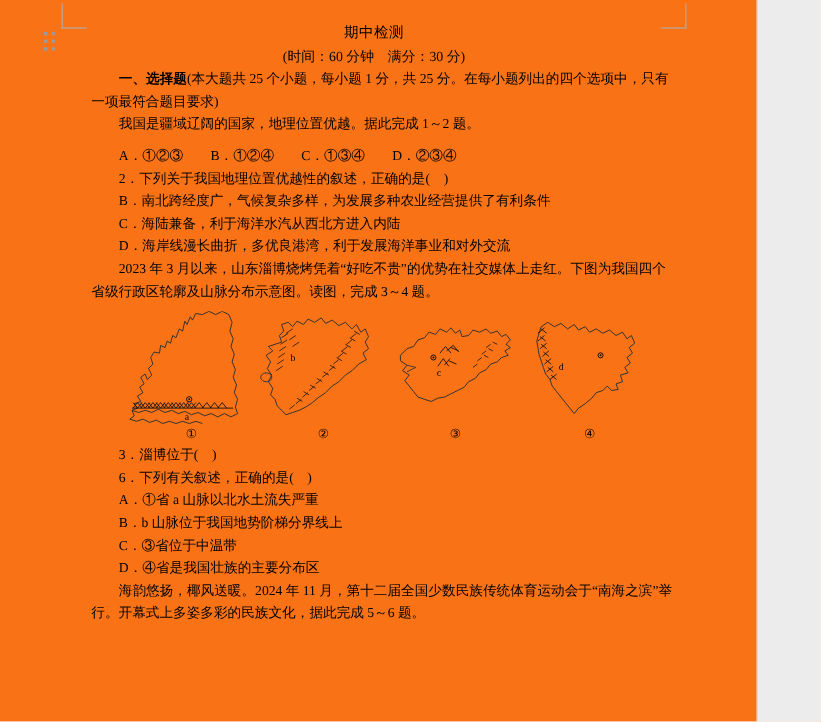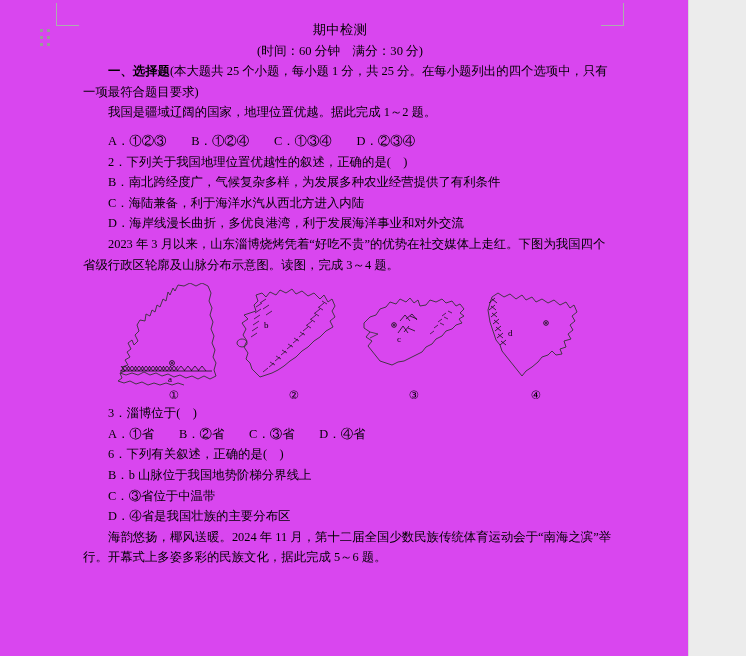--- a/index.html
+++ b/index.html
@@ -13,21 +13,21 @@
     overflow: hidden;
     font-family: "Liberation Serif", "DejaVu Serif", serif;
     color: #000000;
     position: relative;
   }
   #page {
     position: absolute;
     left: 0; top: 0;
     width: 688px;
     height: 656px;
-    background: #d946ef;
+    background: #f97316;
     overflow: hidden;
   }
   #right-margin {
     position: absolute;
     left: 688px; top: 0;
     width: 58px;
     height: 656px;
     background: #ececec;
     border-left: 1px solid #d8d8d8;
   }
@@ -285,23 +285,23 @@
           <circle cx="68" cy="40" r="2.3" fill="none" stroke="#111" stroke-width="0.9"></circle>
           <circle cx="68" cy="40" r="0.9" fill="#111"></circle>
           <text class="maplabel" x="30" y="53">d</text>
         </svg>
         <div class="fig-num">④</div>
       </div>
 
     </div>
 
     <p class="ind">3．淄博位于(　)</p>
-    <p class="ind opts">A．①省　　B．②省　　C．③省　　D．④省</p>
 
     <p class="ind">6．下列有关叙述，正确的是(　)</p>
+    <p class="ind">A．①省 a 山脉以北水土流失严重</p>
     <p class="ind">B．b 山脉位于我国地势阶梯分界线上</p>
     <p class="ind">C．③省位于中温带</p>
     <p class="ind">D．④省是我国壮族的主要分布区</p>
 
     <p class="ind">海韵悠扬，椰风送暖。2024 年 11 月，第十二届全国少数民族传统体育运动会于“南海之滨”举行。开幕式上多姿多彩的民族文化，据此完成 5～6 题。</p>
 
   </div>
 </div>
 
 <div id="right-margin"></div>

